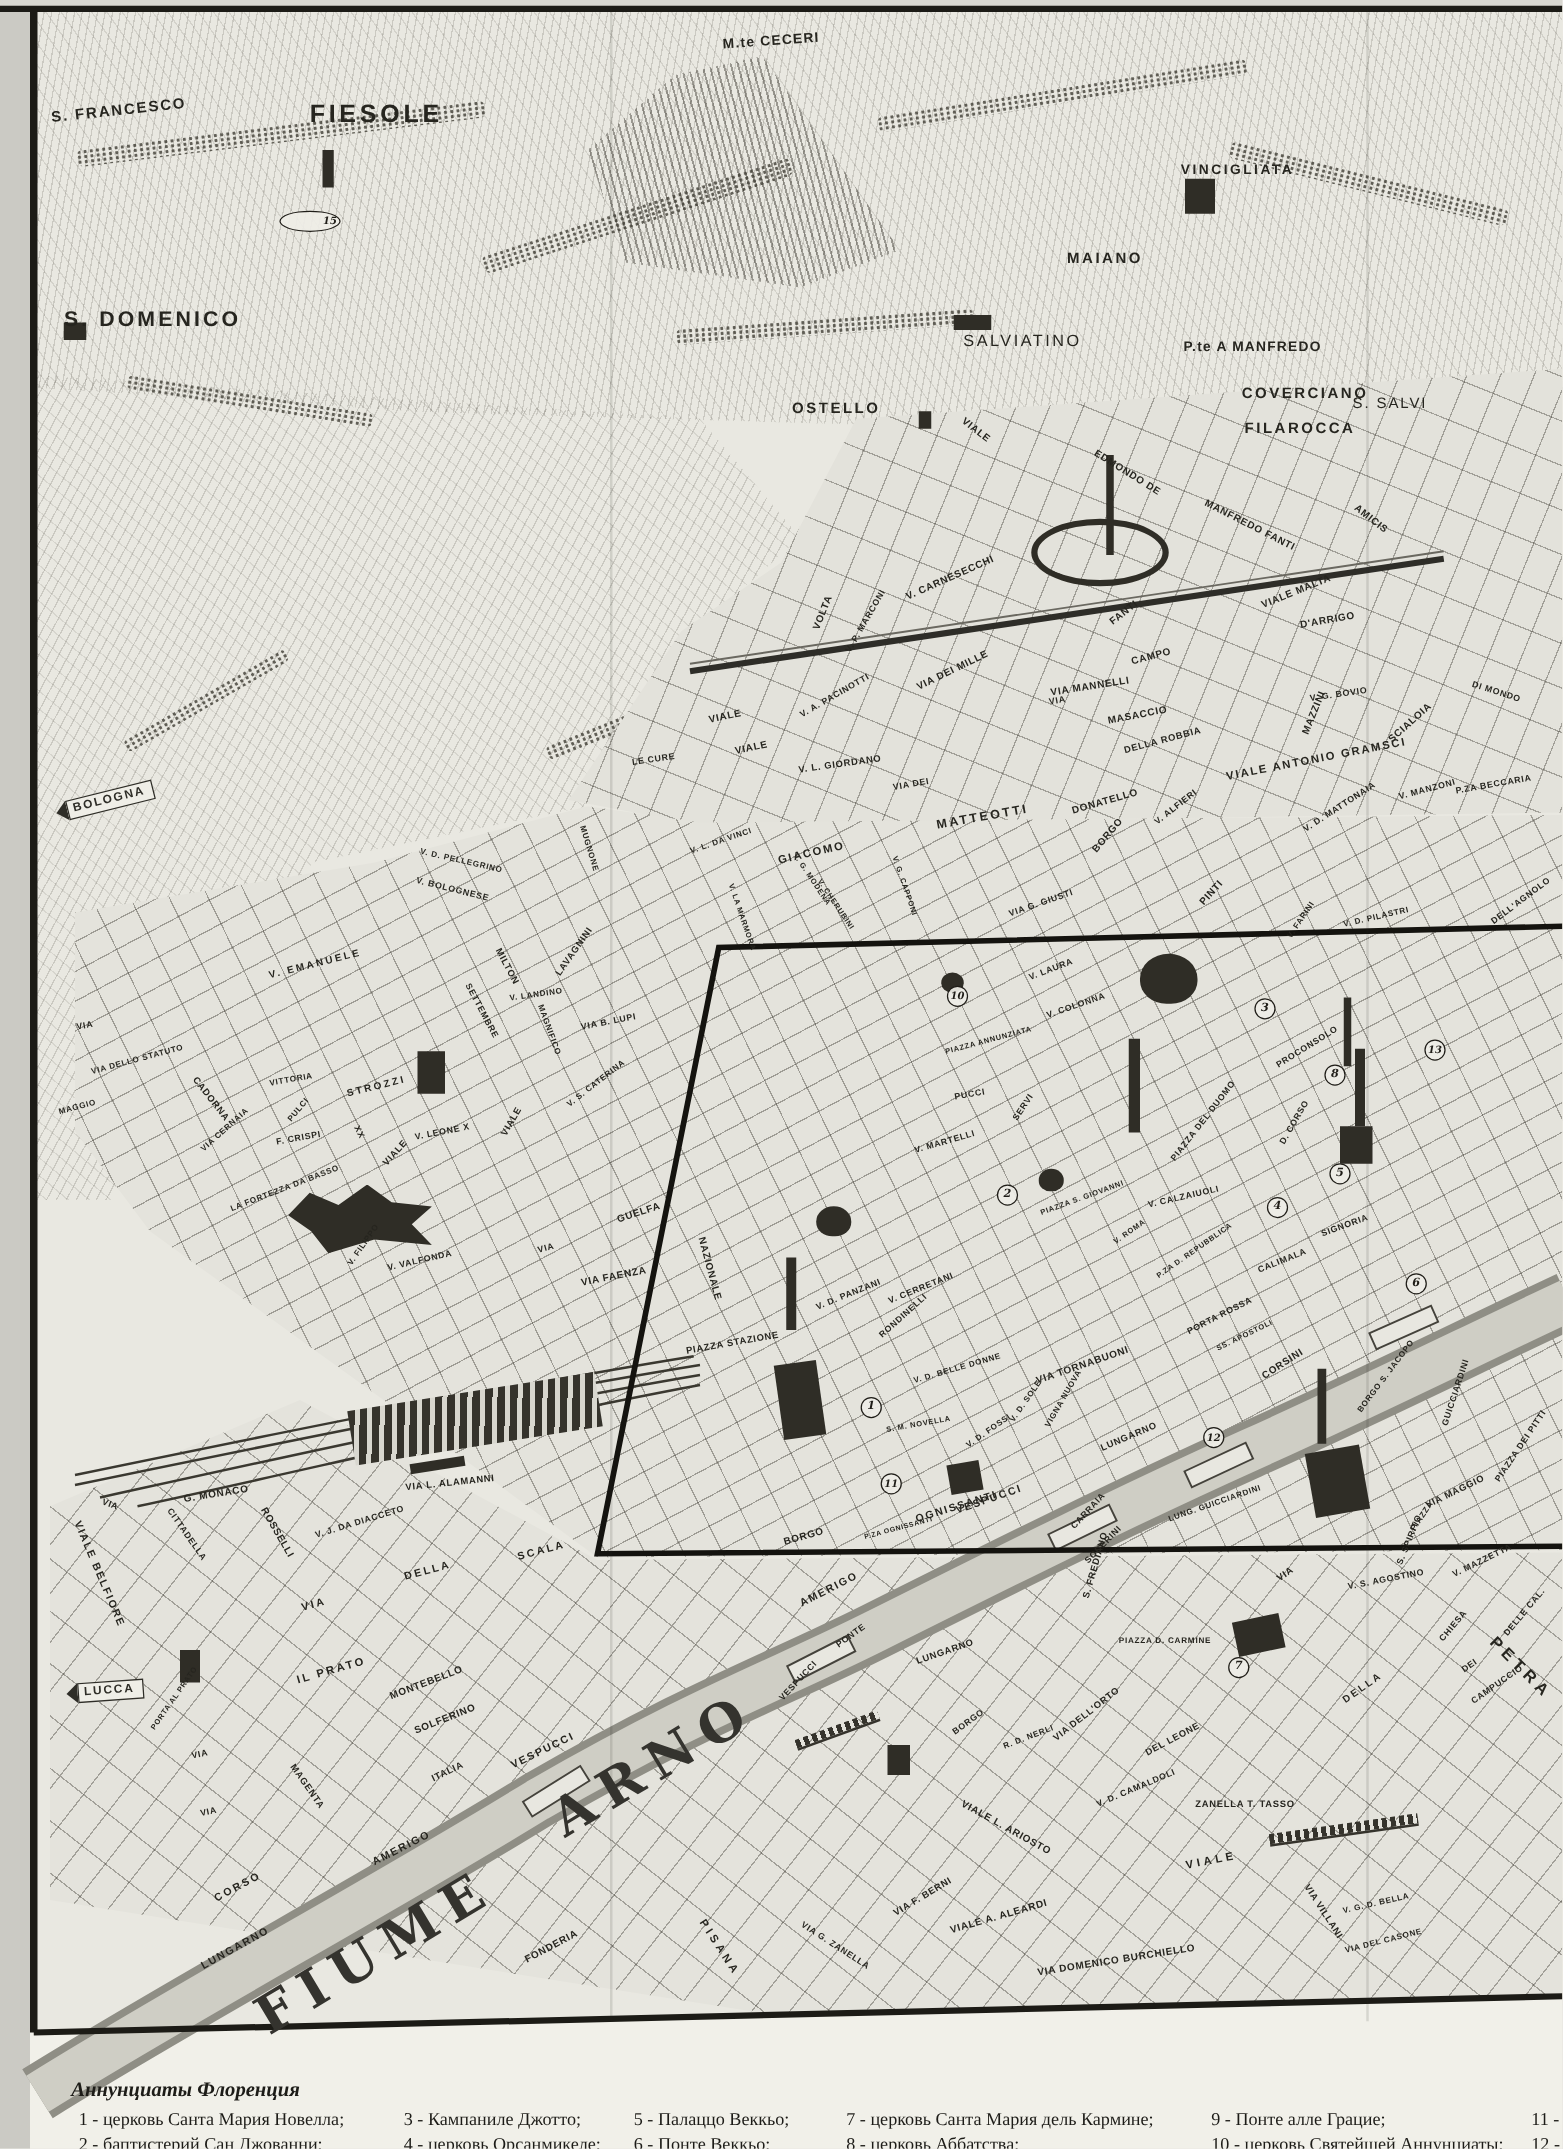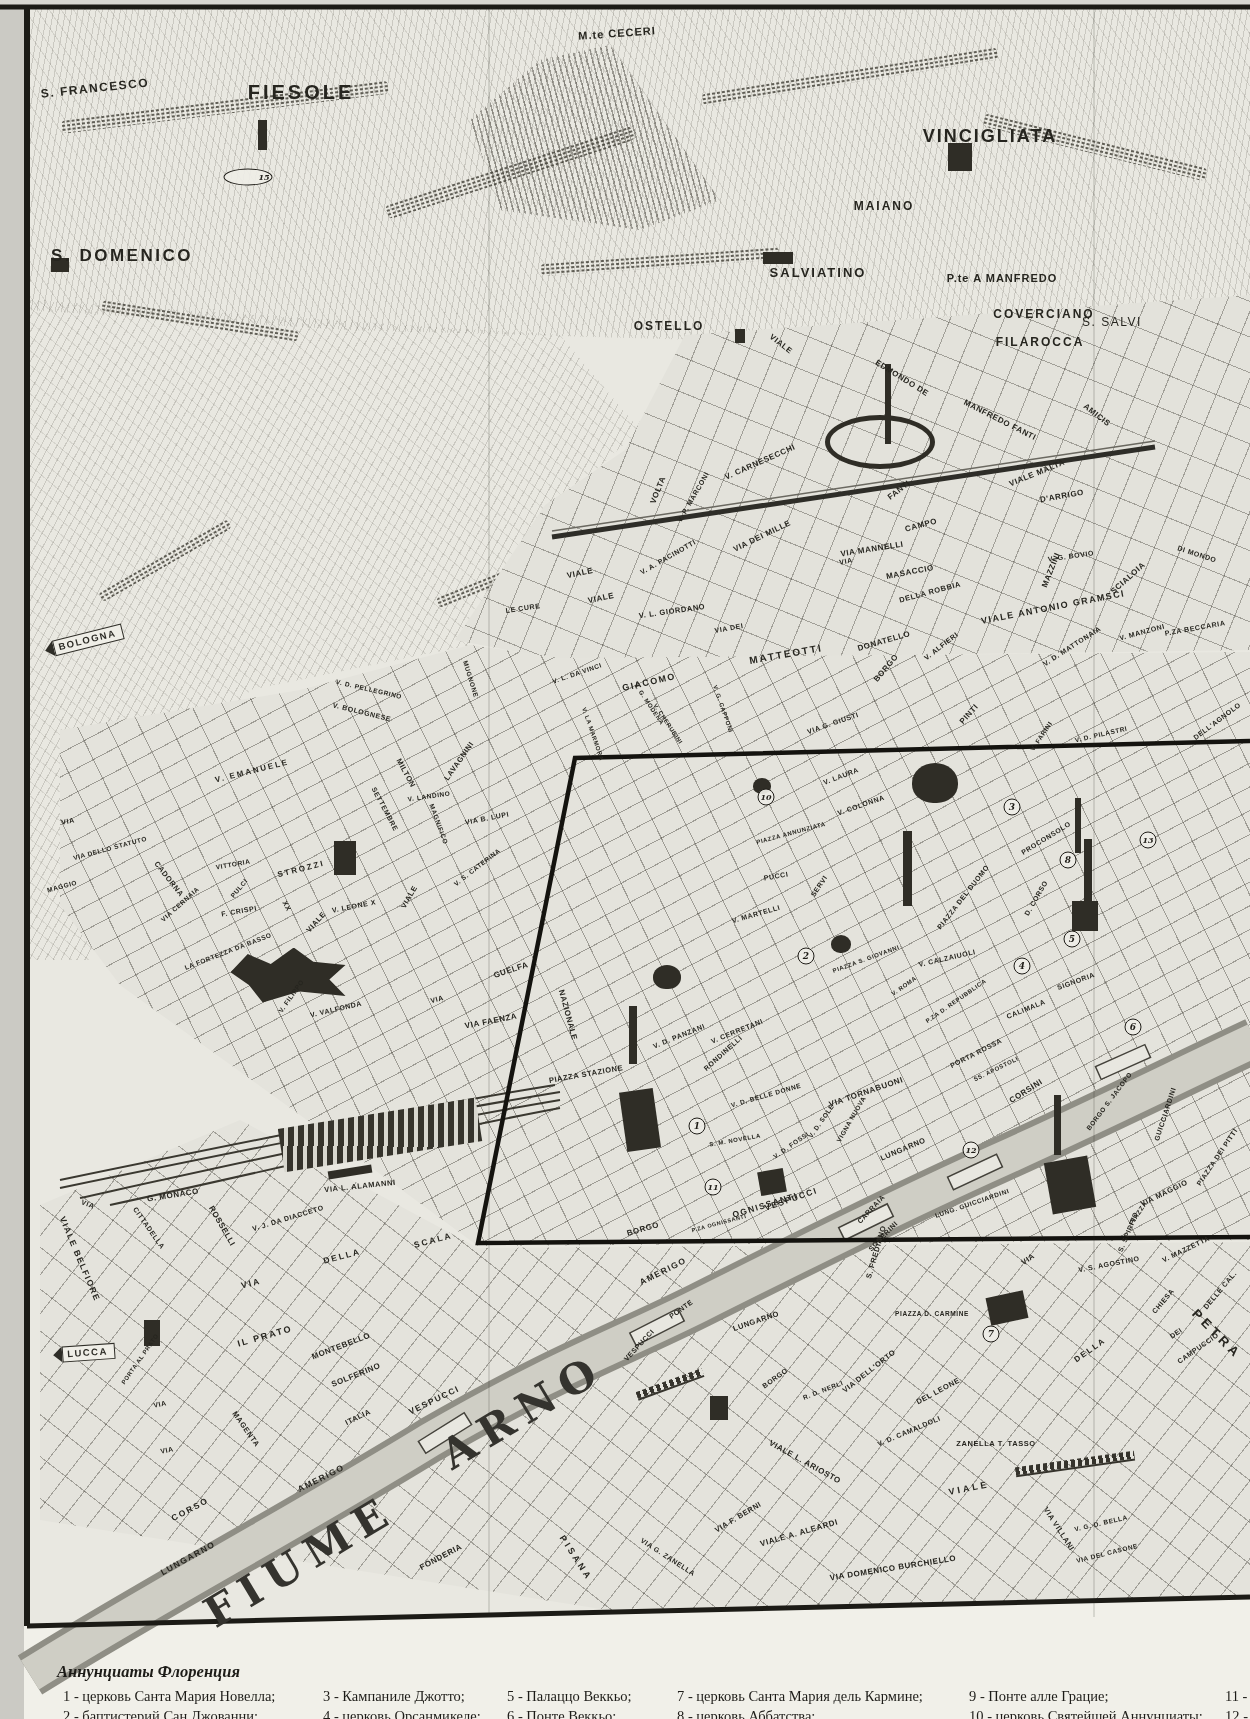--- a/index.html
+++ b/index.html
@@ -161,24 +161,24 @@
     <div class="lm block" style="left: 51px; top: 258px; width: 18px; height: 14px;"></div>
     <div class="lm block" style="left: 763px; top: 252px; width: 30px; height: 12px;"></div>
     <div class="lm block" style="left: 735px; top: 329px; width: 10px; height: 14px;"></div>
     <div class="lm wall" style="left: 1015px; top: 1459px; width: 120px; height: 8px; transform: rotate(-8deg);"></div>
     <div class="lm wall" style="left: 635px; top: 1379.5px; width: 70px; height: 7px; transform: rotate(-20deg);"></div>
   </div>
 <div class="layer" id="labels">
     <span class="map-label" style="left: 617px; top: 33px; font-size: 11px; letter-spacing: 1px; font-weight: 700; transform: translate(-50%, -50%) rotate(-4deg);">M.te CECERI</span>
     <span class="map-label" style="left: 95px; top: 88px; font-size: 12px; letter-spacing: 1.5px; font-weight: 700; transform: translate(-50%, -50%) rotate(-6deg);">S. FRANCESCO</span>
     <span class="map-label" style="left: 301px; top: 92px; font-size: 20px; letter-spacing: 3px; font-weight: 700; transform: translate(-50%, -50%) rotate(0deg);">FIESOLE</span>
-    <span class="map-label" style="left: 990px; top: 136px; font-size: 18px; letter-spacing: 2px; font-weight: 700; transform: translate(-50%, -50%) rotate(0deg);">VINCIGLIATA</span>
+    <span class="map-label" style="left: 990px; top: 136px; font-size: 11px; letter-spacing: 2px; font-weight: 700; transform: translate(-50%, -50%) rotate(0deg);">VINCIGLIATA</span>
     <span class="map-label" style="left: 884px; top: 206px; font-size: 12px; letter-spacing: 2px; font-weight: 700; transform: translate(-50%, -50%) rotate(0deg);">MAIANO</span>
     <span class="map-label" style="left: 122px; top: 256px; font-size: 17px; letter-spacing: 2.5px; font-weight: 700; transform: translate(-50%, -50%) rotate(0deg);">S. DOMENICO</span>
-    <span class="map-label" style="left: 818px; top: 272px; font-size: 13px; letter-spacing: 2px; font-weight: 700; transform: translate(-50%, -50%) rotate(0deg);">SALVIATINO</span>
+    <span class="map-label" style="left: 818px; top: 272px; font-size: 13px; letter-spacing: 2px; font-weight: 400; transform: translate(-50%, -50%) rotate(0deg);">SALVIATINO</span>
     <span class="map-label" style="left: 1002px; top: 278px; font-size: 11px; letter-spacing: 1px; font-weight: 700; transform: translate(-50%, -50%) rotate(0deg);">P.te A MANFREDO</span>
     <span class="map-label" style="left: 669px; top: 326px; font-size: 12px; letter-spacing: 2px; font-weight: 700; transform: translate(-50%, -50%) rotate(0deg);">OSTELLO</span>
     <span class="map-label" style="left: 1044px; top: 314px; font-size: 12px; letter-spacing: 2px; font-weight: 700; transform: translate(-50%, -50%) rotate(0deg);">COVERCIANO</span>
     <span class="map-label" style="left: 1040px; top: 342px; font-size: 12px; letter-spacing: 2px; font-weight: 700; transform: translate(-50%, -50%) rotate(0deg);">FILAROCCA</span>
     <span class="map-label" style="left: 1112px; top: 322px; font-size: 12px; letter-spacing: 1.5px; font-weight: 400; transform: translate(-50%, -50%) rotate(0deg); text-align: right;">S. SALVI</span>
     <span class="map-label" style="left: 781px; top: 344px; font-size: 8px; letter-spacing: 0.6px; font-weight: 600; transform: translate(-50%, -50%) rotate(38deg);">VIALE</span>
     <span class="map-label" style="left: 902px; top: 378px; font-size: 8px; letter-spacing: 0.6px; font-weight: 600; transform: translate(-50%, -50%) rotate(32deg);">EDMONDO DE</span>
     <span class="map-label" style="left: 1097px; top: 415px; font-size: 8px; letter-spacing: 0.6px; font-weight: 600; transform: translate(-50%, -50%) rotate(38deg);">AMICIS</span>
     <span class="map-label" style="left: 1000px; top: 420px; font-size: 8px; letter-spacing: 0.6px; font-weight: 600; transform: translate(-50%, -50%) rotate(27deg);">MANFREDO FANTI</span>
     <span class="map-label" style="left: 1037px; top: 473px; font-size: 8px; letter-spacing: 0.6px; font-weight: 600; transform: translate(-50%, -50%) rotate(-22deg);">VIALE MALTA</span>

